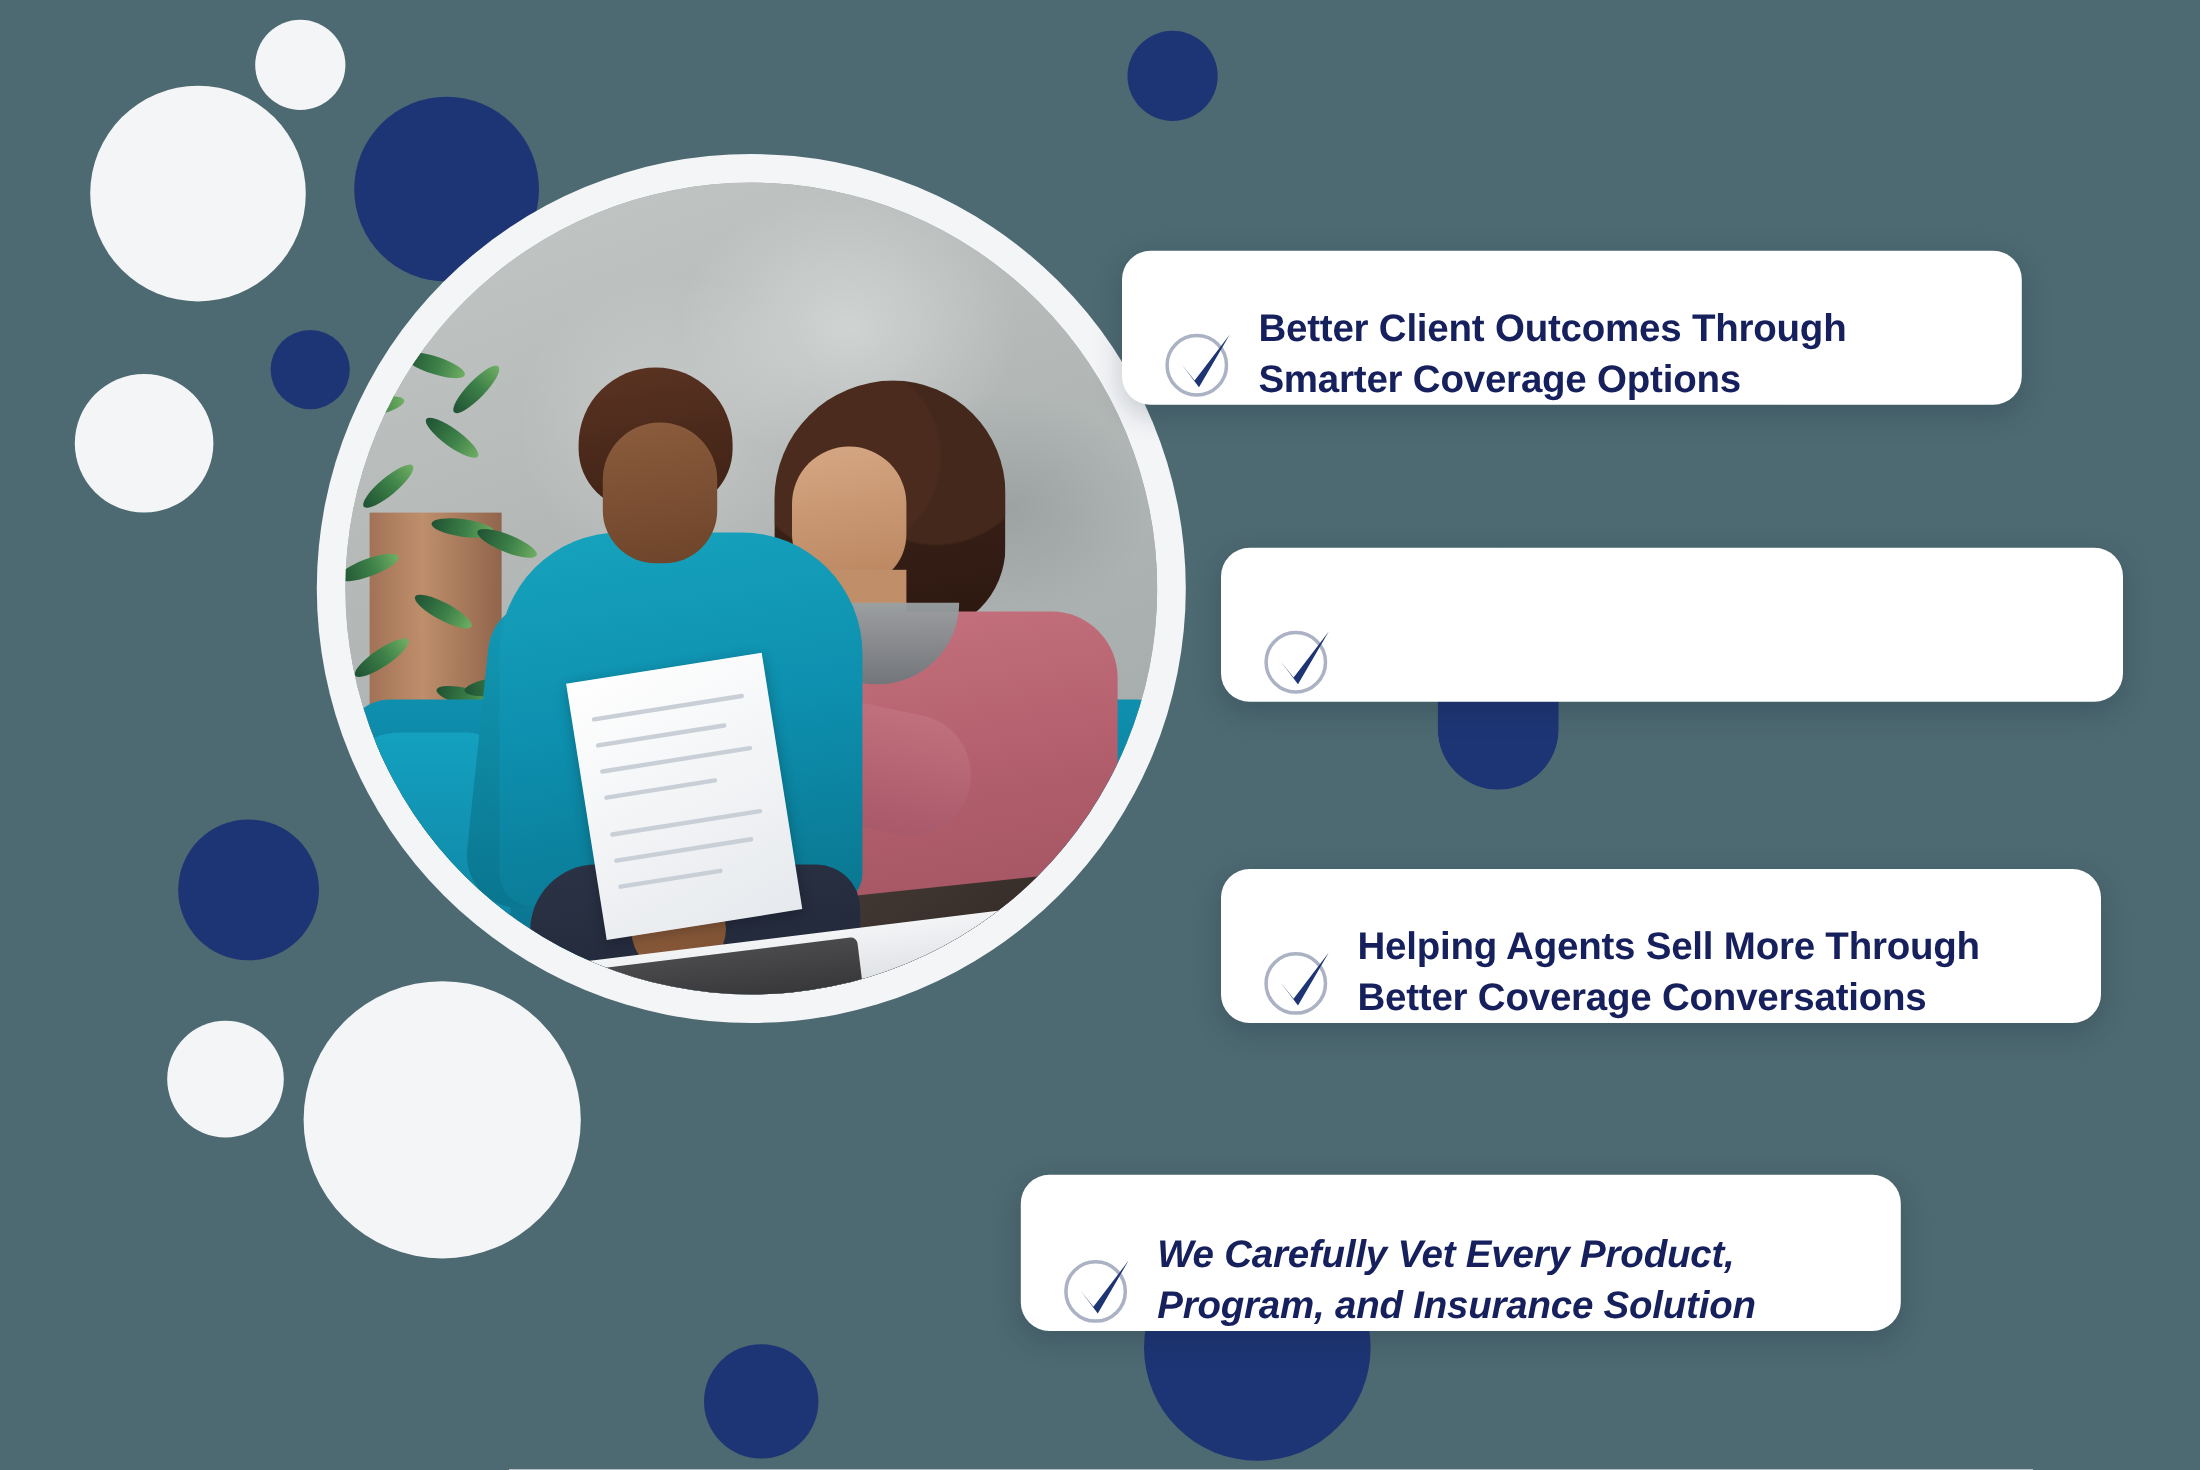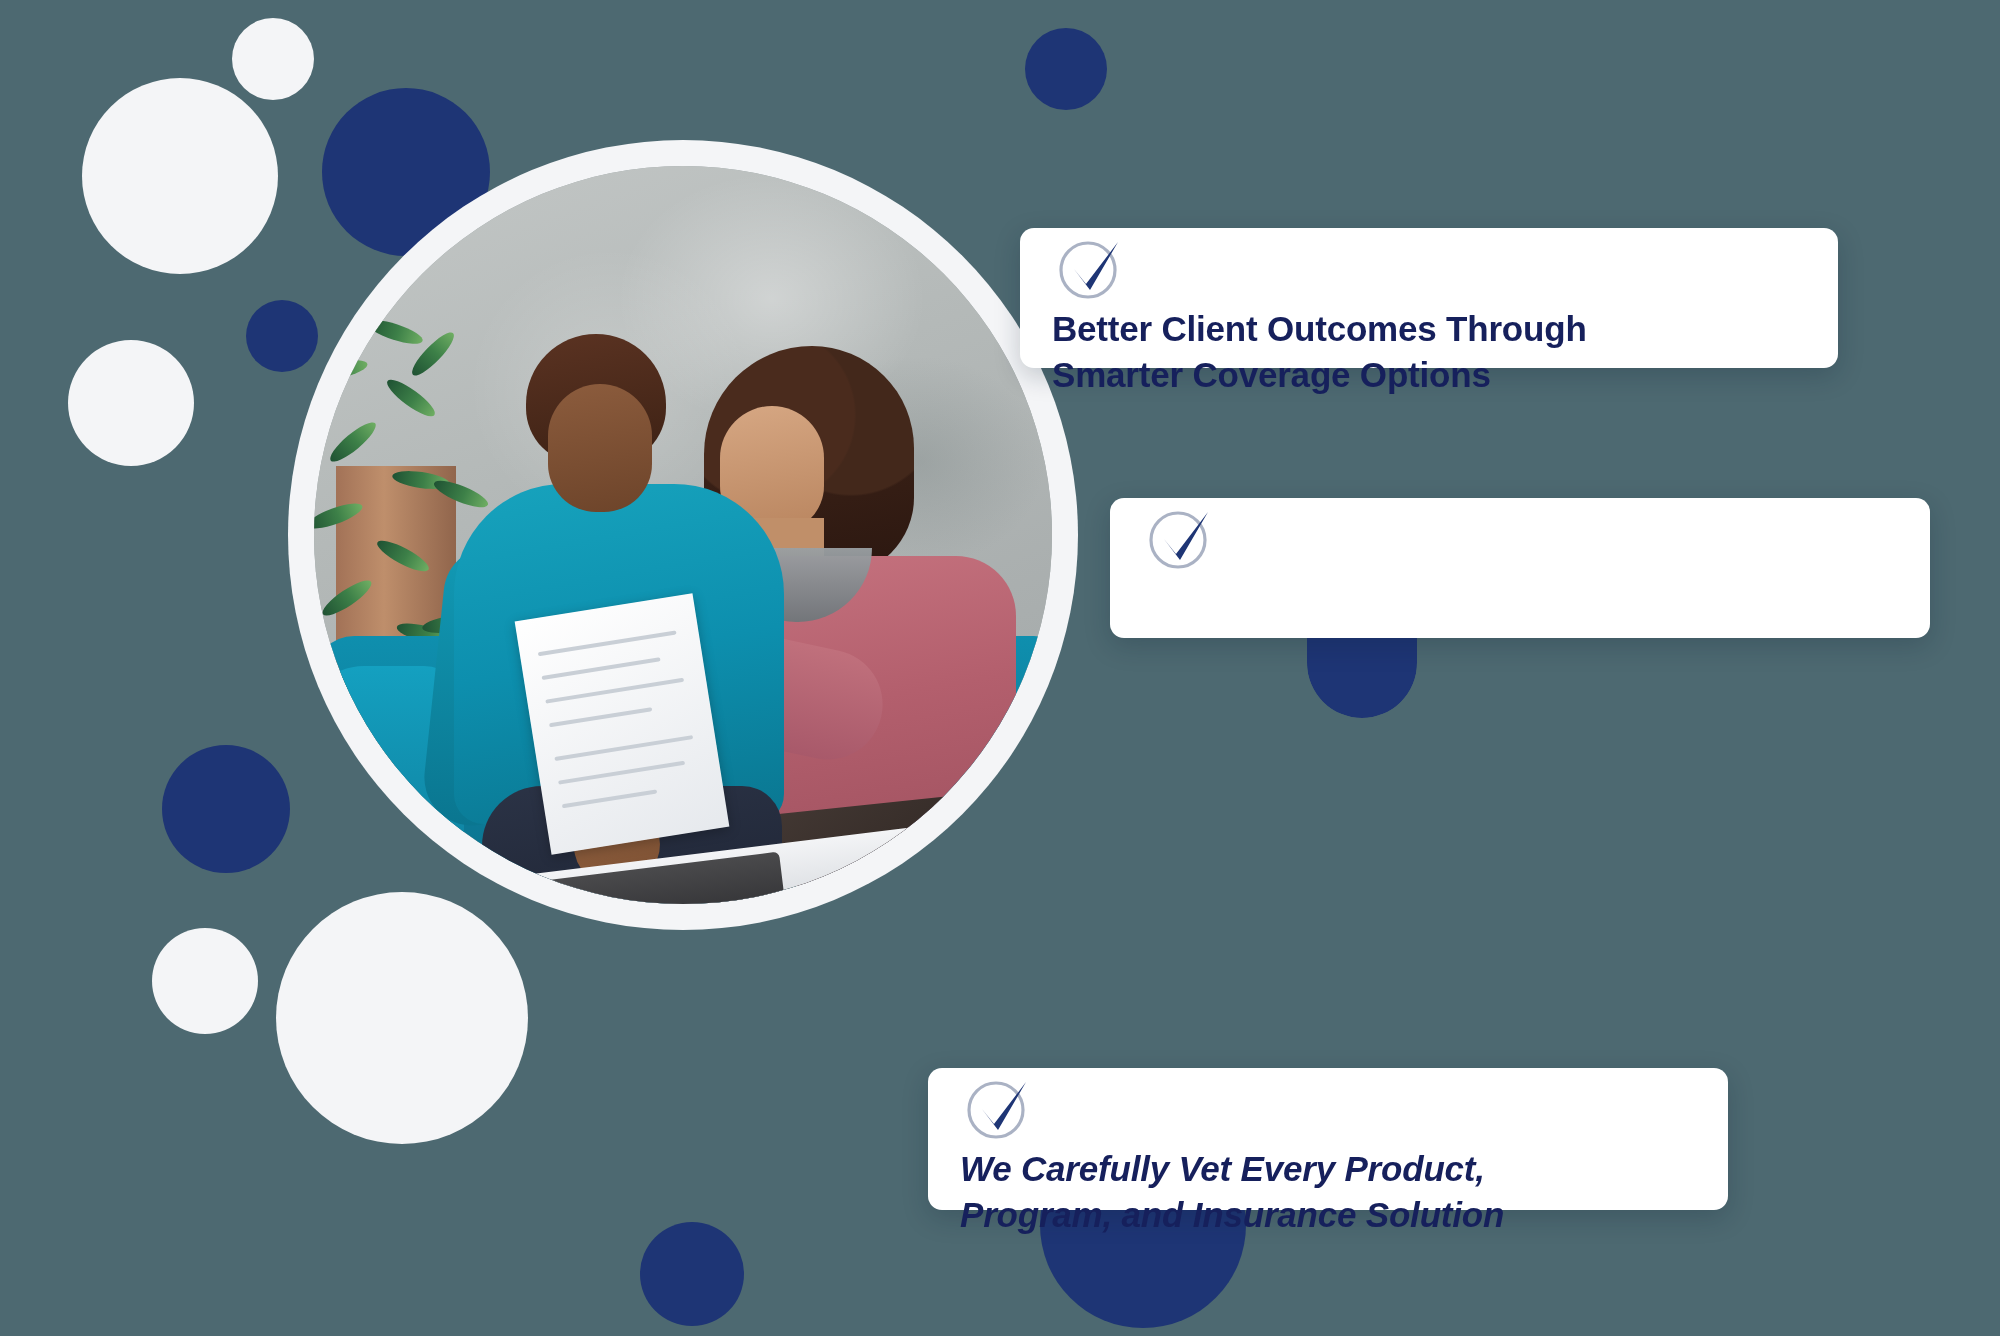--- a/index.html
+++ b/index.html
@@ -183,26 +183,25 @@
     position:absolute; left:396px; top:640px; width:300px; height:180px;
     background: linear-gradient(150deg,#463b36,#241c19);
     border-radius: 80px 40px 0 0;
     transform: rotate(-6deg);
   }
 
   
   .card {
     position: absolute;
     display: flex;
-    align-items: flex-start;
+    align-items: flex-end;
     background: #ffffff;
-    border-radius: 14px;
+    border-radius: 26px;
     box-shadow: 0 8px 26px rgba(15,30,50,.22);
     box-sizing: border-box;
-    flex-direction: column;
   }
   .card .check {
     flex: 0 0 auto;
     width: 78px;
     height: 78px;
     position: relative;
     margin-right: 14px;
   }
   .card .check svg { display:block; width:78px; height:78px; }
   .card .label {
@@ -316,20 +315,30 @@
 
   <div class="card" id="card-2">
     <span class="check">
       <svg viewBox="0 0 78 78" aria-hidden="true">
         <circle cx="36" cy="42" r="27" fill="none" stroke="#aab2c4" stroke-width="3.2"></circle>
         <path d="M22 41 L34 56 L66 14 L38 62 Z" fill="#1e3575"></path>
       </svg>
     </span>
   </div>
 
+  <div class="card" id="card-3">
+    <span class="check">
+      <svg viewBox="0 0 78 78" aria-hidden="true">
+        <circle cx="36" cy="42" r="27" fill="none" stroke="#aab2c4" stroke-width="3.2"></circle>
+        <path d="M22 41 L34 56 L66 14 L38 62 Z" fill="#1e3575"></path>
+      </svg>
+    </span>
+    <span class="label">Helping Agents Sell More Through
+Better Coverage Conversations</span>
+  </div>
 
   <div class="card" id="card-4">
     <span class="check">
       <svg viewBox="0 0 78 78" aria-hidden="true">
         <circle cx="36" cy="42" r="27" fill="none" stroke="#aab2c4" stroke-width="3.2"></circle>
         <path d="M22 41 L34 56 L66 14 L38 62 Z" fill="#1e3575"></path>
       </svg>
     </span>
     <span class="label">We Carefully Vet Every Product,
 Program, and Insurance Solution</span>

